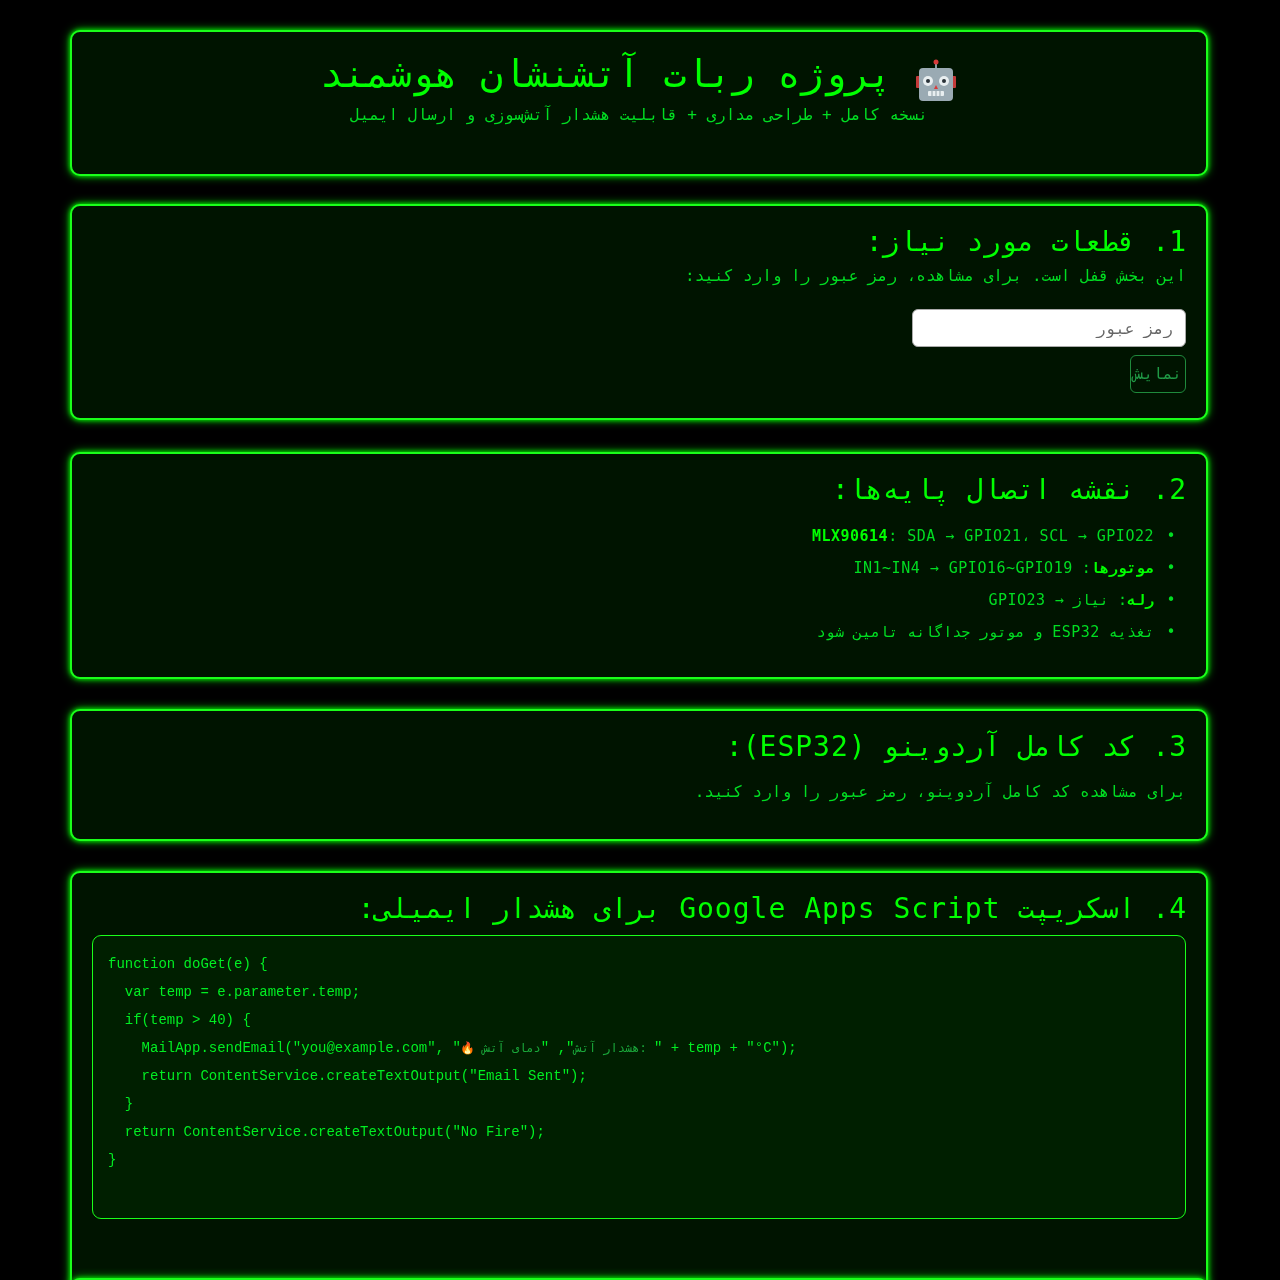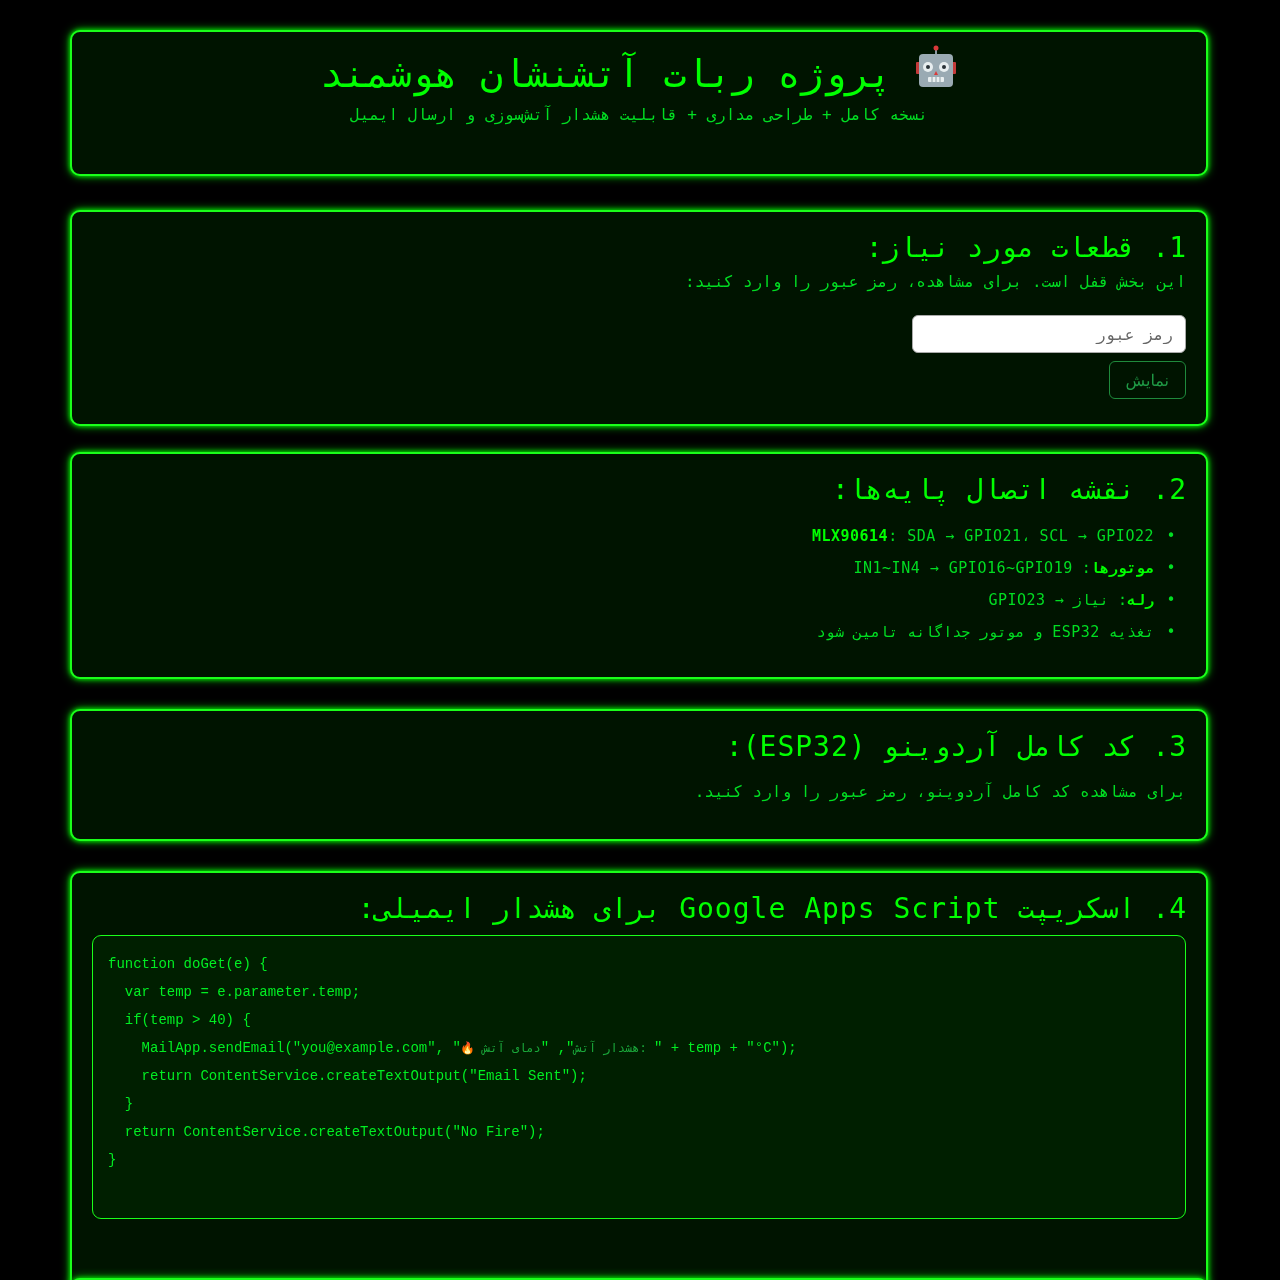--- a/index.html
+++ b/index.html
@@ -38,21 +38,21 @@
     .hero-title {
       margin: 0;
       padding-top: 45px;
       font-size: 38px;
       font-weight: normal;
       line-height: 58px;
       letter-spacing: 1px;
       color: #00ff00;
       display: flex;
       justify-content: center;
-      align-items: flex-start;
+      align-items: flex-end;
       gap: 22px;
       margin-top: -32px;
     }
     .robot-icon {
       display: inline-block;
       width: 44px;
       height: 44px;
       position: relative;
     }
     .robot-icon svg { width: 44px; height: 44px; display: block; }
@@ -69,21 +69,21 @@
       color: #00ff00;
       letter-spacing: 1px;
       line-height: 40px;
     }
     .sec-note {
       font-size: 16px;
       color: #00dd22;
       letter-spacing: 1px;
       line-height: 26px;
     }
-    .s1 { top: 210px; height: 216px; }
+    .s1 { top: 204px; height: 216px; }
     .s1 .sec-title { margin-top: 16px; }
     .s1 .sec-note { margin-top: 1px; }
     .pwd-input {
       display: block;
       margin-top: 20px;
       width: 274px;
       height: 38px;
       box-sizing: border-box;
       border: 1px solid #aaaaaa;
       border-radius: 6px;
@@ -92,27 +92,27 @@
       font-family: "DejaVu Sans Mono", monospace;
       font-size: 16px;
       color: #333;
       direction: rtl;
     }
     .pwd-input::placeholder { color: #666666; }
     .show-btn {
       display: block;
       margin-top: 8px;
       height: 38px;
-      padding: 0 16px;
+      padding: 0 3px;
       box-sizing: border-box;
       border: 1px solid #1f8a3c;
       border-radius: 6px;
       background: transparent;
       color: #1f9a45;
-      font-family: Liberation Sans, sans-serif;
+      font-family: Liberation Mono, monospace;
       font-size: 16px;
       cursor: pointer;
     }
     .s2 { top: 452px; height: 227px; }
     .s2 .sec-title { margin-top: 16px; }
     .pin-list {
       list-style: none;
       margin: 10px 0 0 0;
       padding: 0 10px 0 0;
       font-size: 15px;

